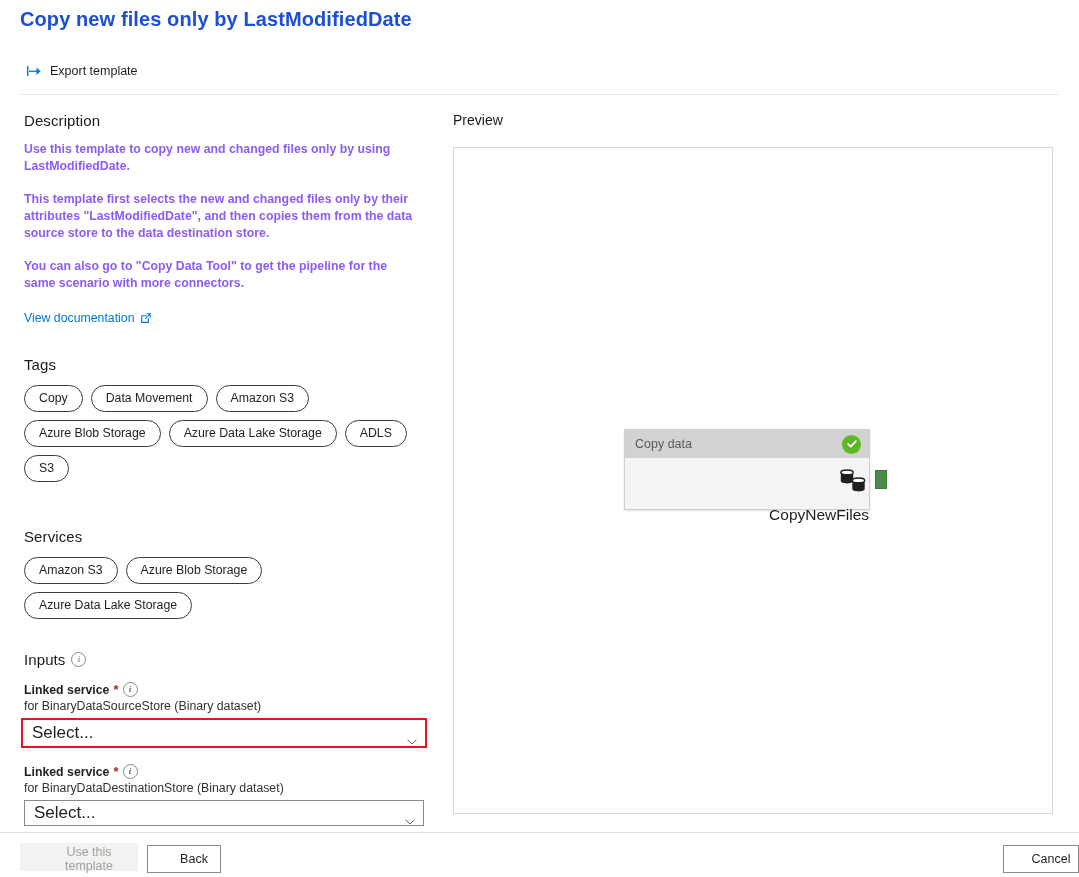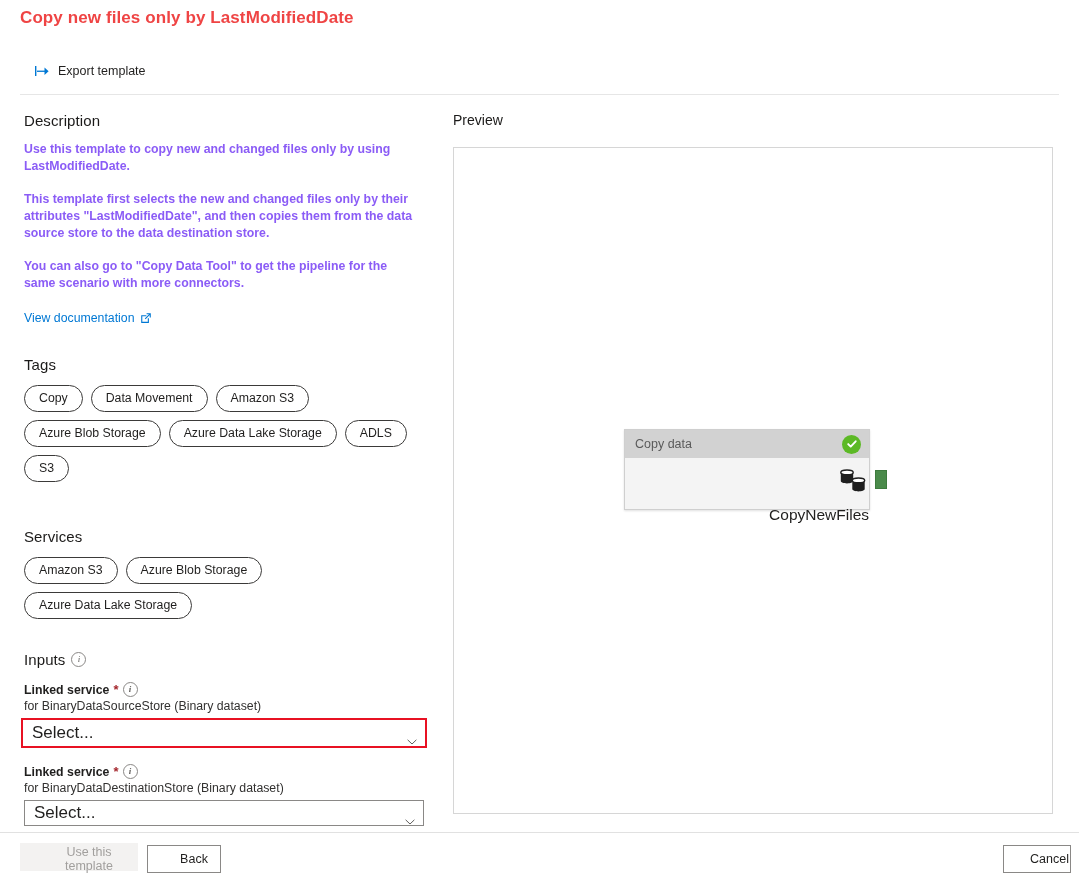--- a/index.html
+++ b/index.html
@@ -12,29 +12,29 @@
     background: #ffffff;
     font-family: "Liberation Sans", sans-serif;
     color: #201f1e;
     overflow: hidden;
     position: relative;
   }
   .page-title {
     position: absolute;
     left: 20px;
     top: 8px;
-    font-size: 17px;
+    font-size: 20px;
     font-weight: bold;
-    color: #ef4444;
+    color: #1d4ed8;
     letter-spacing: 0.1px;
   }
   
   .command-bar {
     position: absolute;
-    left: 8px;
+    left: 0;
     top: 56px;
     width: 858px;
     height: 38px;
   }
   .cmd-button {
     position: absolute;
     left: 24px;
     top: 4px;
     display: flex;
     align-items: center;
@@ -274,21 +274,21 @@
     border: 1px solid #f3f2f1;
     color: #a19f9d;
     cursor: default;
   }
   .btn-default {
     background: #ffffff;
     border: 1px solid #8a8886;
     color: #201f1e;
   }
   .btn-back { left: 147px; top: 845px; width: 74px; }
-  .btn-cancel { left: 1003px; top: 845px; width: 68px; }
+  .btn-cancel { left: 1003px; top: 845px; width: 76px; }
 </style>
 </head>
 <body>
 
 <div class="page-title">Copy new files only by LastModifiedDate</div>
 
 <div class="command-bar">
   <button class="cmd-button">
     <span class="export-icon">
       <svg width="16" height="14" viewBox="0 0 16 14">

